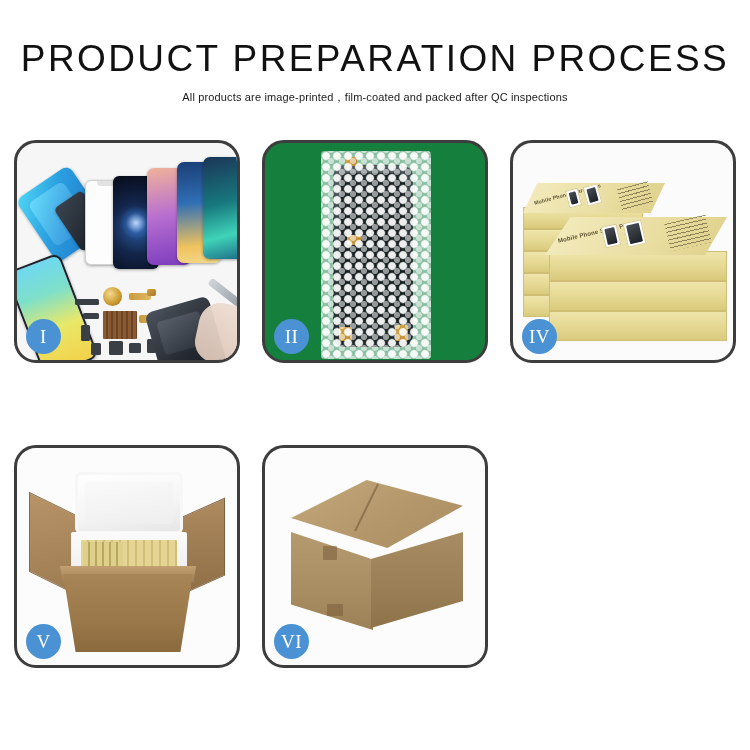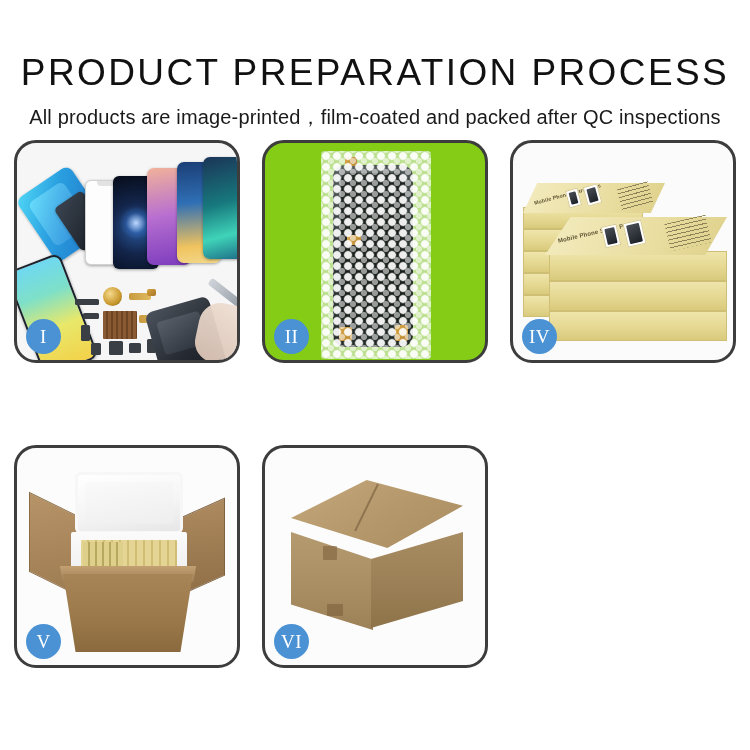--- a/index.html
+++ b/index.html
@@ -13,36 +13,36 @@
   }
 
   .page {
     width: 750px;
     height: 750px;
     position: relative;
     background: #ffffff;
   }
 
   
-  .header { text-align: center; padding-top: 54px; }
+  .header { text-align: center; padding-top: 40px; }
 
   .main-title {
     font-family: "Liberation Sans", sans-serif;
     font-size: 37px;
     font-weight: 500;
     letter-spacing: 2.4px;
     color: #111111;
     line-height: 1.05;
     white-space: nowrap;
   }
 
   .sub-title {
     margin-top: 11px;
     font-family: "Liberation Sans", sans-serif;
-    font-size: 20px;
+    font-size: 11px;
     font-weight: 400;
     letter-spacing: 0.15px;
     color: #1a1a1a;
     white-space: nowrap;
   }
 
   
   .grid {
     position: absolute;
     top: 140px;
@@ -216,21 +216,21 @@
   .hand{
     position:absolute; right:-6px; top:160px;
     width: 46px; height: 60px;
     background: linear-gradient(200deg,#f0dfd4,#d9c2b3);
     border-radius: 22px 8px 14px 20px;
     transform: rotate(12deg);
     opacity:.95;
   }
 
   
-  .p2 { background: #84cc16; text-decoration: underline; }
+  .p2 { background: #15803d; text-decoration: underline; }
   .bubble-bag {
     position: absolute;
     left: 56px; top: 8px;
     width: 110px; height: 208px;
     background: rgba(232,238,240,.55);
     border-radius: 4px;
   }
   .bubble-inner {
     position:absolute;
     left: 12px; top: 14px;

